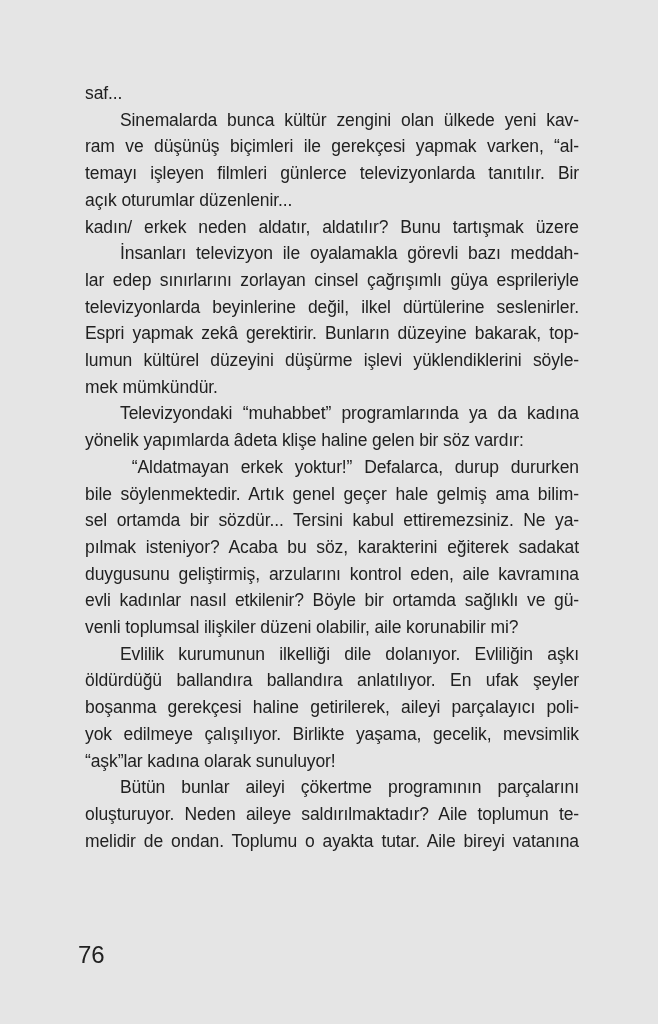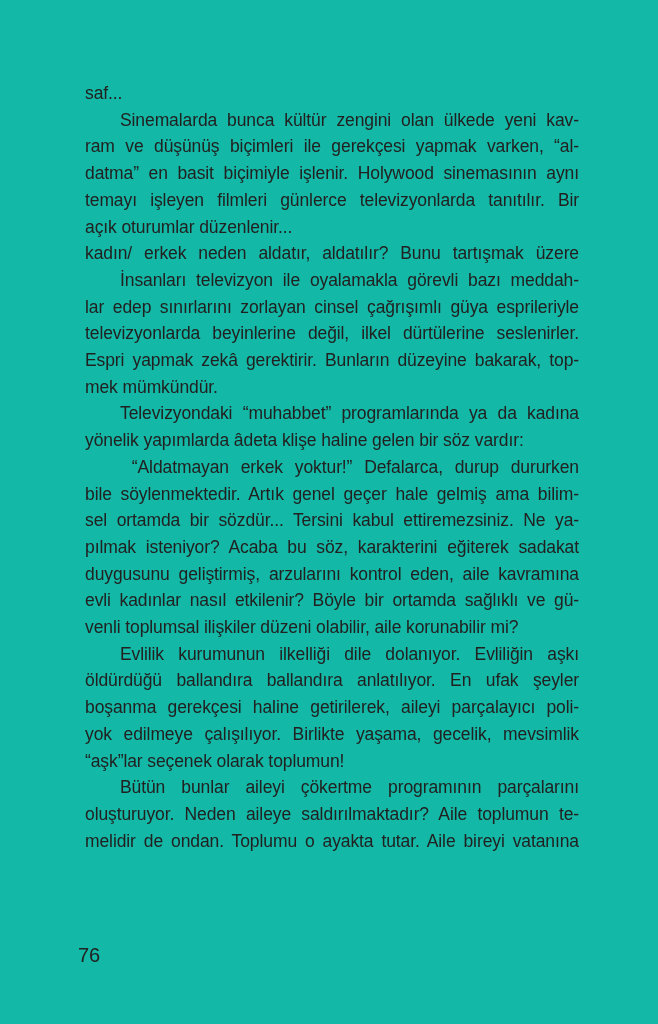--- a/index.html
+++ b/index.html
@@ -11,21 +11,21 @@
     height: 1024px;
     background: #ffffff;
     position: relative;
     font-family: "Liberation Sans", "DejaVu Sans", sans-serif;
     color: #212121;
     overflow: hidden;
   }
   .page {
     position: absolute;
     inset: 0;
-    background: #14b8a6;
+    background: #e5e5e5;
   }
   .text-block {
     position: absolute;
     left: 85px;
     top: 80px;
     width: 494px;
     font-size: 17.5px;
     line-height: 26.7px;
     letter-spacing: -0.1px;
   }
@@ -41,67 +41,67 @@
   .ln.end {
     text-align-last: left;
   }
   p.indent .ln:first-child {
     text-indent: 35px;
   }
   .page-number {
     position: absolute;
     left: 78px;
     top: 944px;
-    font-size: 20px;
+    font-size: 24px;
     line-height: 22px;
     color: #212121;
   }
 </style>
 </head>
 <body>
 
 <div class="page">
   <main class="text-block" id="text-block">
       <p class="para">
         <span class="ln end">saf...</span>
       </p>
       <p class="para indent">
         <span class="ln">Sinemalarda bunca kültür zengini olan ülkede yeni kav-</span>
         <span class="ln">ram ve düşünüş biçimleri ile gerekçesi yapmak varken, “al-</span>
-        <span class="ln">datma” en basit biçimiyle işlenir. Holywood sinemasının aynı</span>
         <span class="ln">temayı işleyen filmleri günlerce televizyonlarda tanıtılır. Bir</span>
         <span class="ln end">açık oturumlar düzenlenir...</span>
         <span class="ln">kadın/ erkek neden aldatır, aldatılır? Bunu tartışmak üzere</span>
       </p>
       <p class="para indent">
         <span class="ln">İnsanları televizyon ile oyalamakla görevli bazı meddah-</span>
         <span class="ln">lar edep sınırlarını zorlayan cinsel çağrışımlı güya esprileriyle</span>
         <span class="ln">televizyonlarda beyinlerine değil, ilkel dürtülerine seslenirler.</span>
         <span class="ln">Espri yapmak zekâ gerektirir. Bunların düzeyine bakarak, top-</span>
+        <span class="ln">lumun kültürel düzeyini düşürme işlevi yüklendiklerini söyle-</span>
         <span class="ln end">mek mümkündür.</span>
       </p>
       <p class="para indent">
         <span class="ln">Televizyondaki “muhabbet” programlarında ya da kadına</span>
         <span class="ln end">yönelik yapımlarda âdeta klişe haline gelen bir söz vardır:</span>
       </p>
       <p class="para indent">
         <span class="ln">&nbsp;“Aldatmayan erkek yoktur!” Defalarca, durup dururken</span>
         <span class="ln">bile söylenmektedir. Artık genel geçer hale gelmiş ama bilim-</span>
         <span class="ln">sel ortamda bir sözdür... Tersini kabul ettiremezsiniz. Ne ya-</span>
         <span class="ln">pılmak isteniyor? Acaba bu söz, karakterini eğiterek sadakat</span>
         <span class="ln">duygusunu geliştirmiş, arzularını kontrol eden, aile kavramına</span>
         <span class="ln">evli kadınlar nasıl etkilenir? Böyle bir ortamda sağlıklı ve gü-</span>
         <span class="ln end">venli toplumsal ilişkiler düzeni olabilir, aile korunabilir mi?</span>
       </p>
       <p class="para indent">
         <span class="ln">Evlilik kurumunun ilkelliği dile dolanıyor. Evliliğin aşkı</span>
         <span class="ln">öldürdüğü ballandıra ballandıra anlatılıyor. En ufak şeyler</span>
         <span class="ln">boşanma gerekçesi haline getirilerek, aileyi parçalayıcı poli-</span>
         <span class="ln">yok edilmeye çalışılıyor. Birlikte yaşama, gecelik, mevsimlik</span>
-        <span class="ln end">“aşk”lar seçenek olarak toplumun!</span>
+        <span class="ln end">“aşk”lar kadına olarak sunuluyor!</span>
       </p>
       <p class="para indent">
         <span class="ln">Bütün bunlar aileyi çökertme programının parçalarını</span>
         <span class="ln">oluşturuyor. Neden aileye saldırılmaktadır? Aile toplumun te-</span>
         <span class="ln">melidir de ondan. Toplumu o ayakta tutar. Aile bireyi vatanına</span>
       </p>
     </main>
   <div class="page-number">76</div>
 </div>
 

